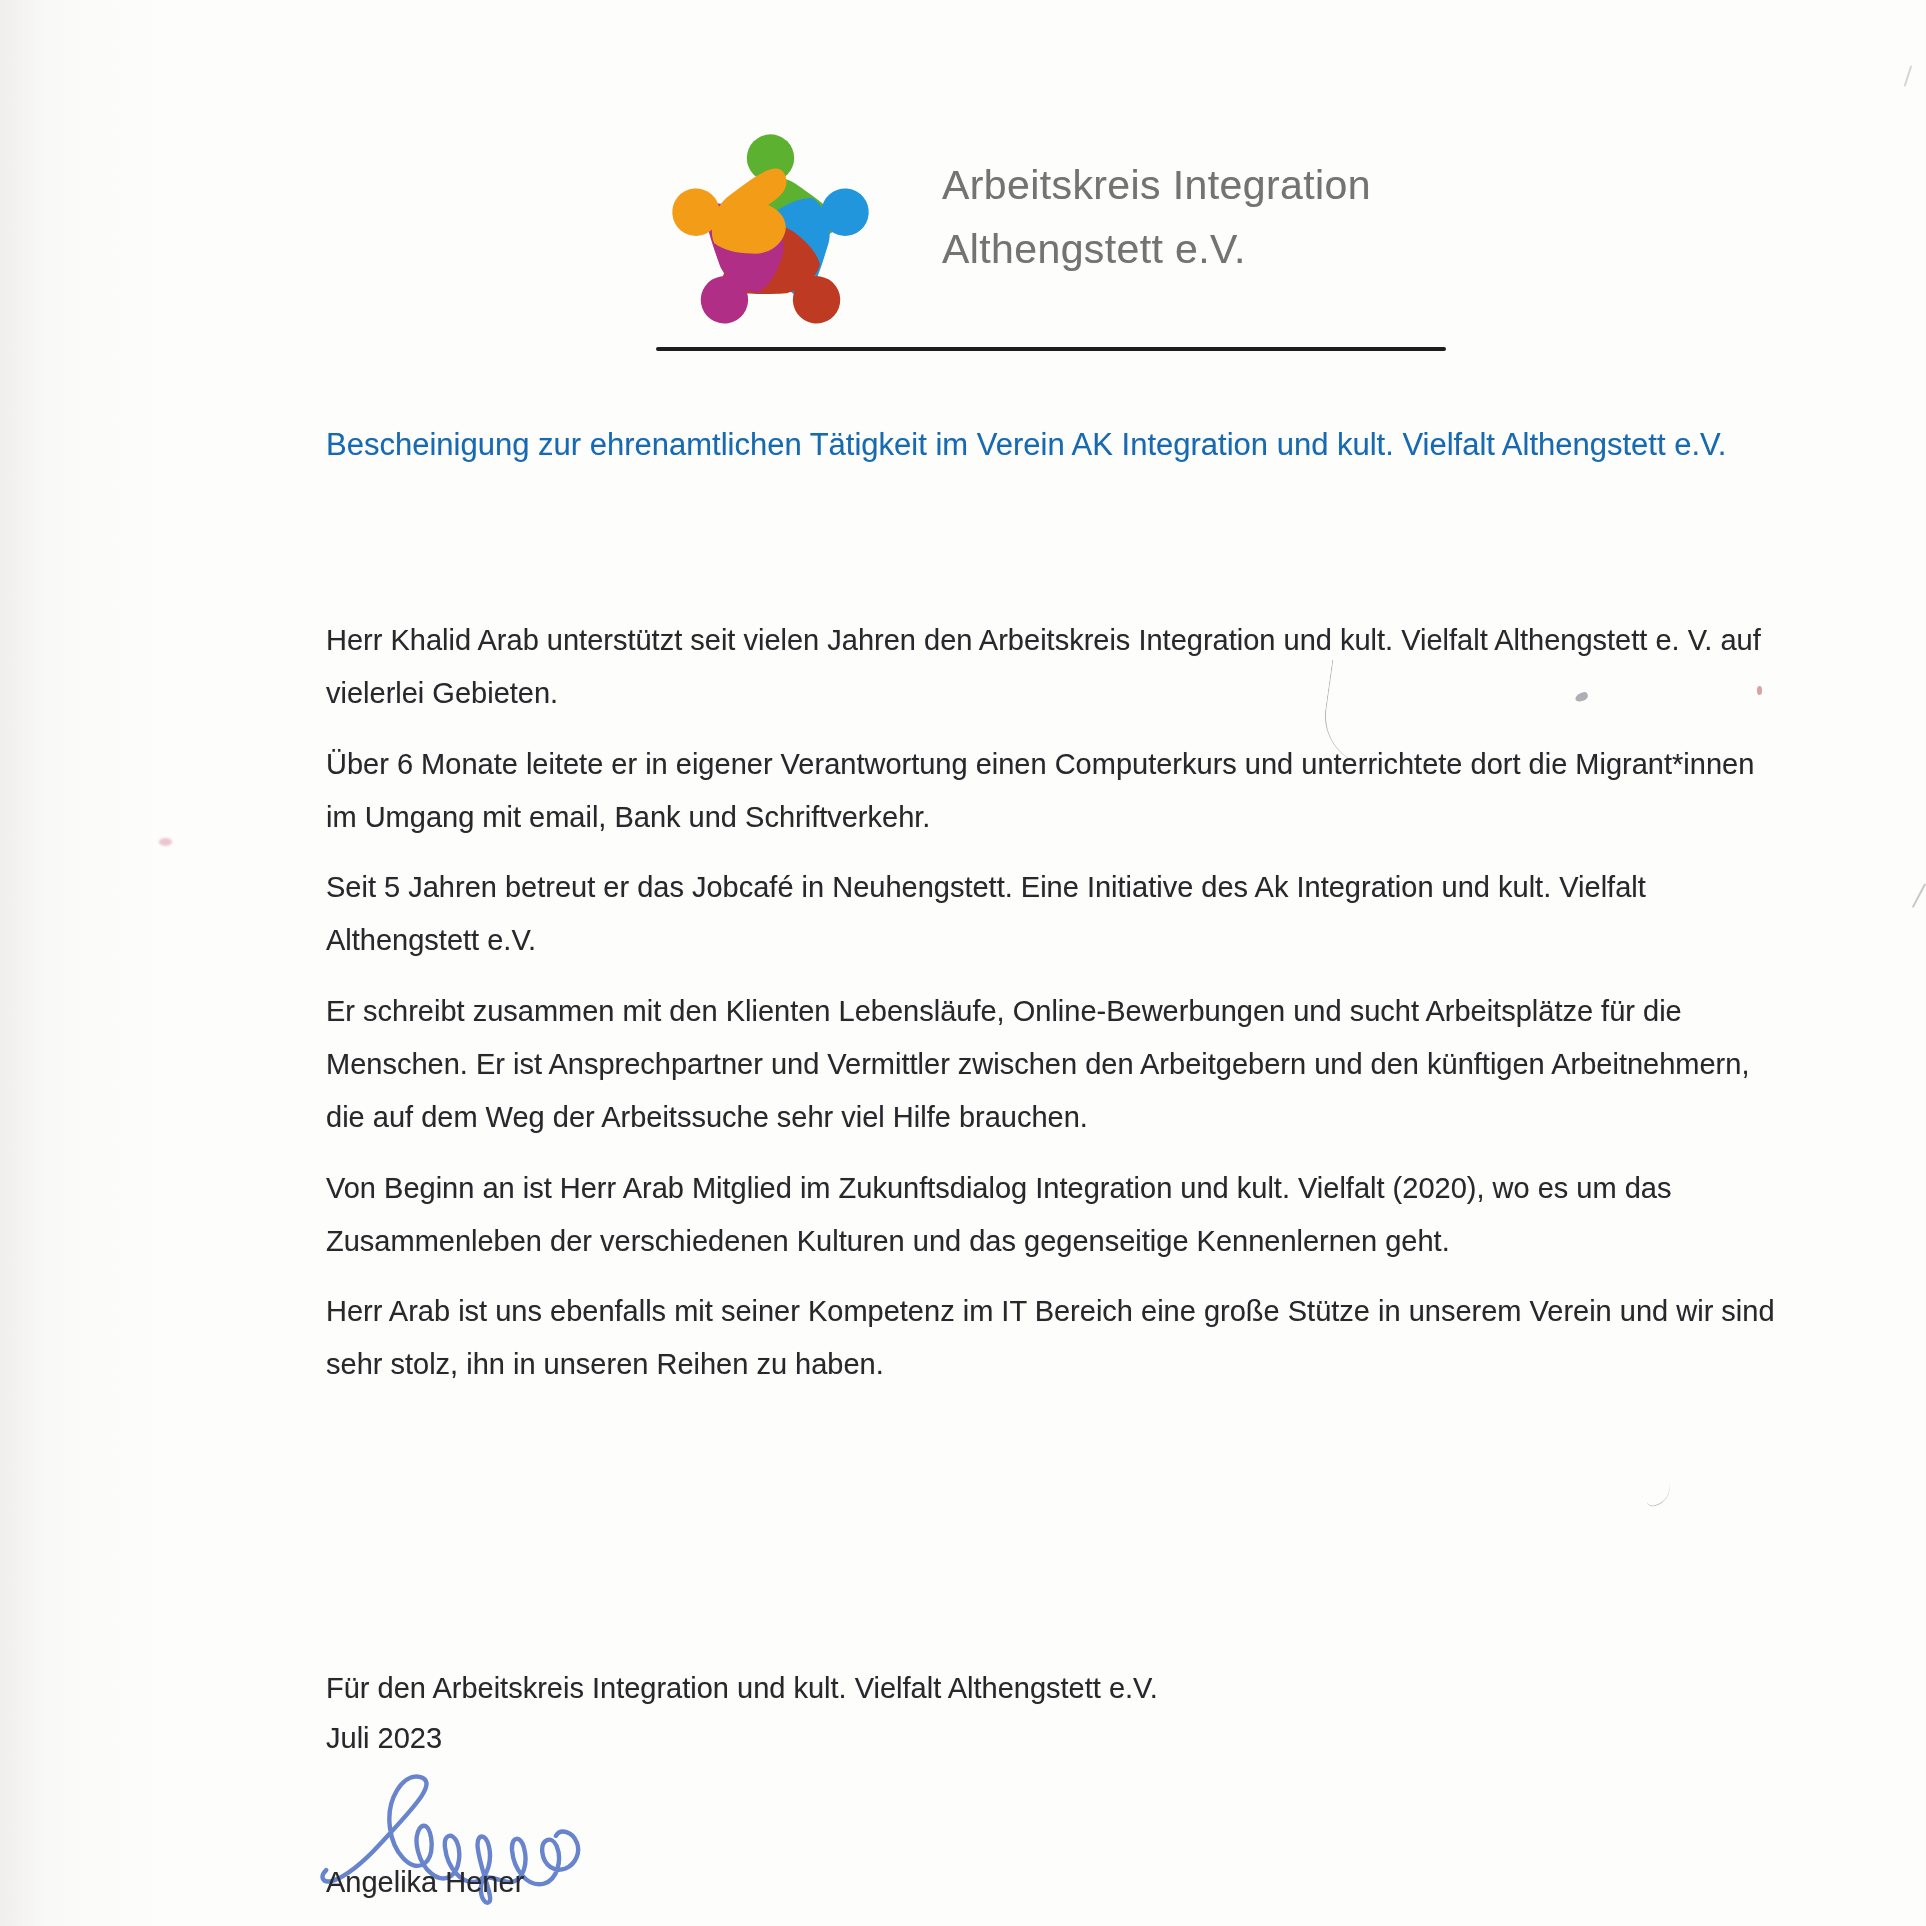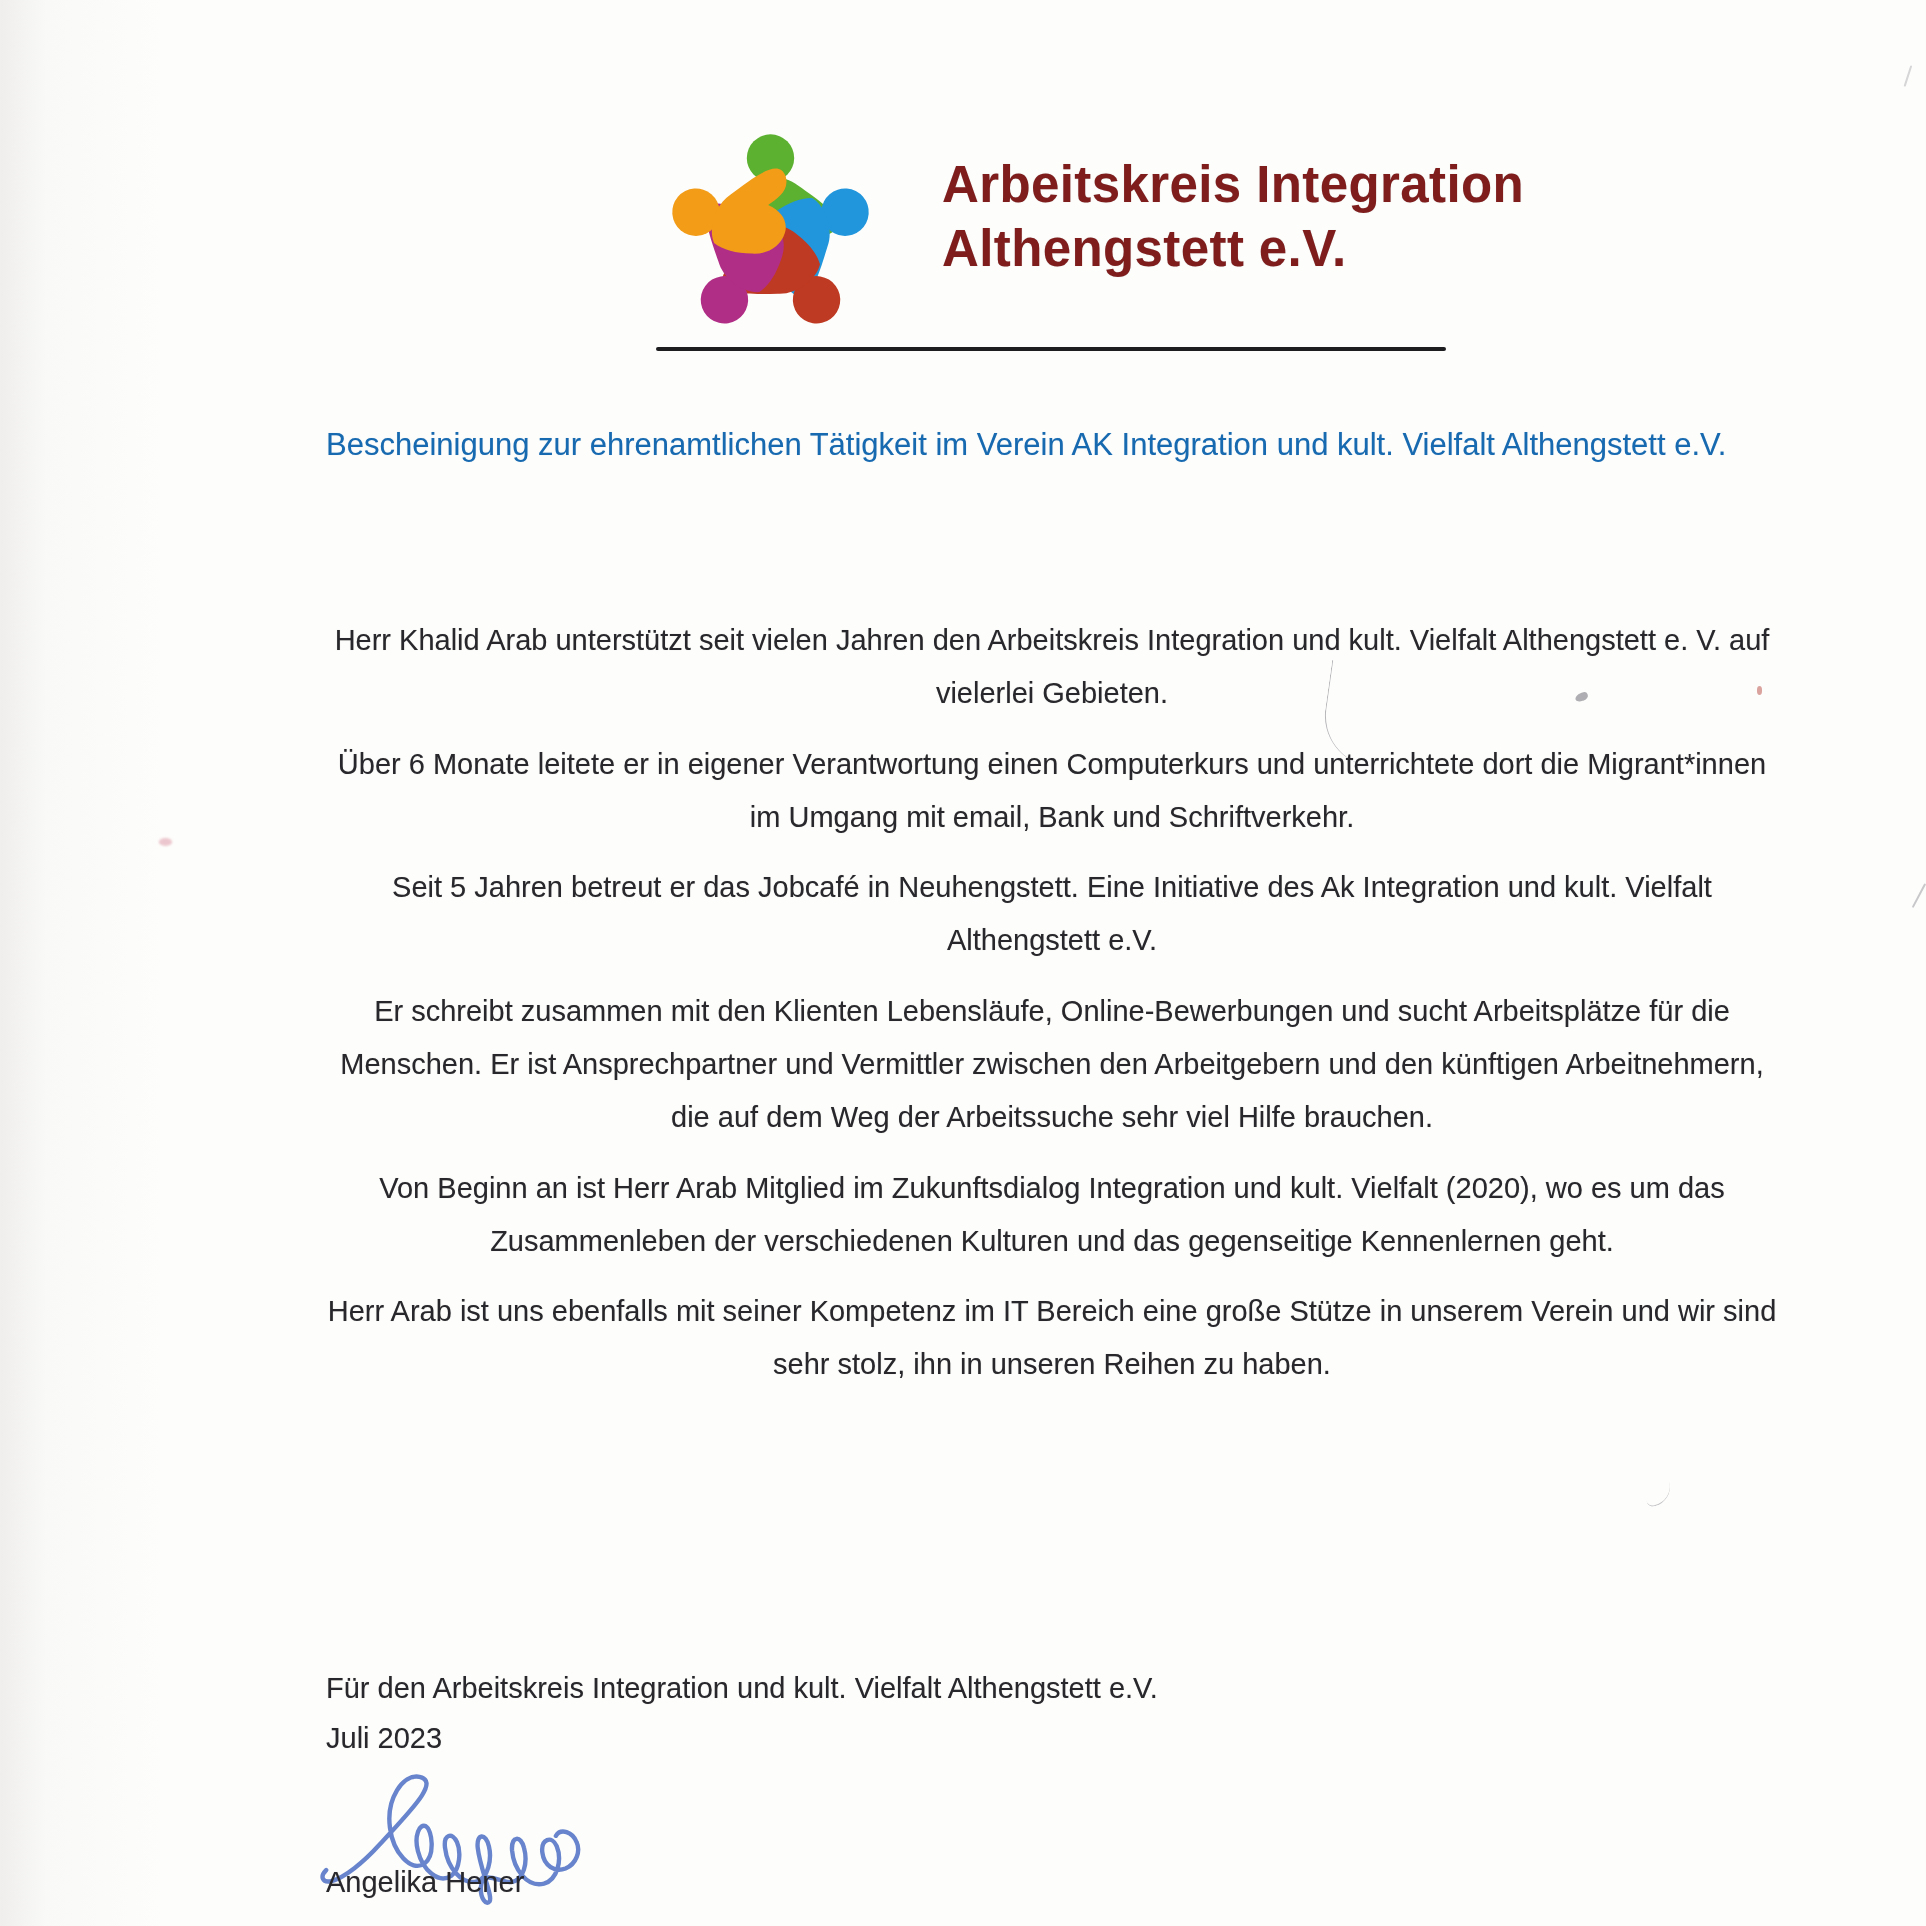--- a/index.html
+++ b/index.html
@@ -10,24 +10,23 @@
       linear-gradient(90deg, #efeeec 0px, #f9f9f7 46px, #fdfdfb 162px, #fdfdfc 100%);
     font-family: "Liberation Sans", sans-serif;
     overflow: hidden;
   }
   .page { position: absolute; inset: 0; }
 
   
   .logo { position: absolute; left: 647px; top: 116px; width: 247px; height: 237px; }
   .org-name {
     position: absolute; left: 942px; top: 153px;
-    font-size: 51px; line-height: 64px; color: #7f1d1d;
+    font-size: 41px; line-height: 64px; color: #737373;
     letter-spacing: 0.4px;
     text-shadow: 0 0 0.8px rgba(62,62,66,0.25);
-    font-weight: bold;
   }
   .header-rule {
     position: absolute; left: 656px; top: 347px;
     width: 790px; height: 4.2px; background: #1d1d1f; border-radius: 2.3px;
   }
 
   
   .doc-title {
     position: absolute; left: 326px; top: 416px; width: 1460px;
     font-size: 31px; line-height: 57px; color: #1769b0;
@@ -35,21 +34,21 @@
     text-decoration-color: #1769b0;
     text-shadow: 0 0 0.8px rgba(23,105,176,0.3);
   }
 
   
   .body-text {
     position: absolute; left: 326px; top: 614px; width: 1452px;
     font-size: 29px; line-height: 53px; color: #28282c;
     text-shadow: 0 0 0.8px rgba(40,40,44,0.28);
   }
-  .body-text p { margin: 0 0 17.7px 0; text-align: center; }
+  .body-text p { margin: 0 0 17.7px 0; }
 
   
   .signoff {
     position: absolute; left: 326px; top: 1648px; width: 1464px; height: 424px;
     font-size: 29px; color: #28282c;
     text-shadow: 0 0 0.8px rgba(40,40,44,0.28);
   }
   .signoff .for-line { position: absolute; left: 0; top: 0; margin-top: 24px; }
   .signoff .date-line { position: absolute; left: 0; top: 74px; }
   .signature { position: absolute; left: -7px; top: 114px; width: 335px; height: 154px; }

